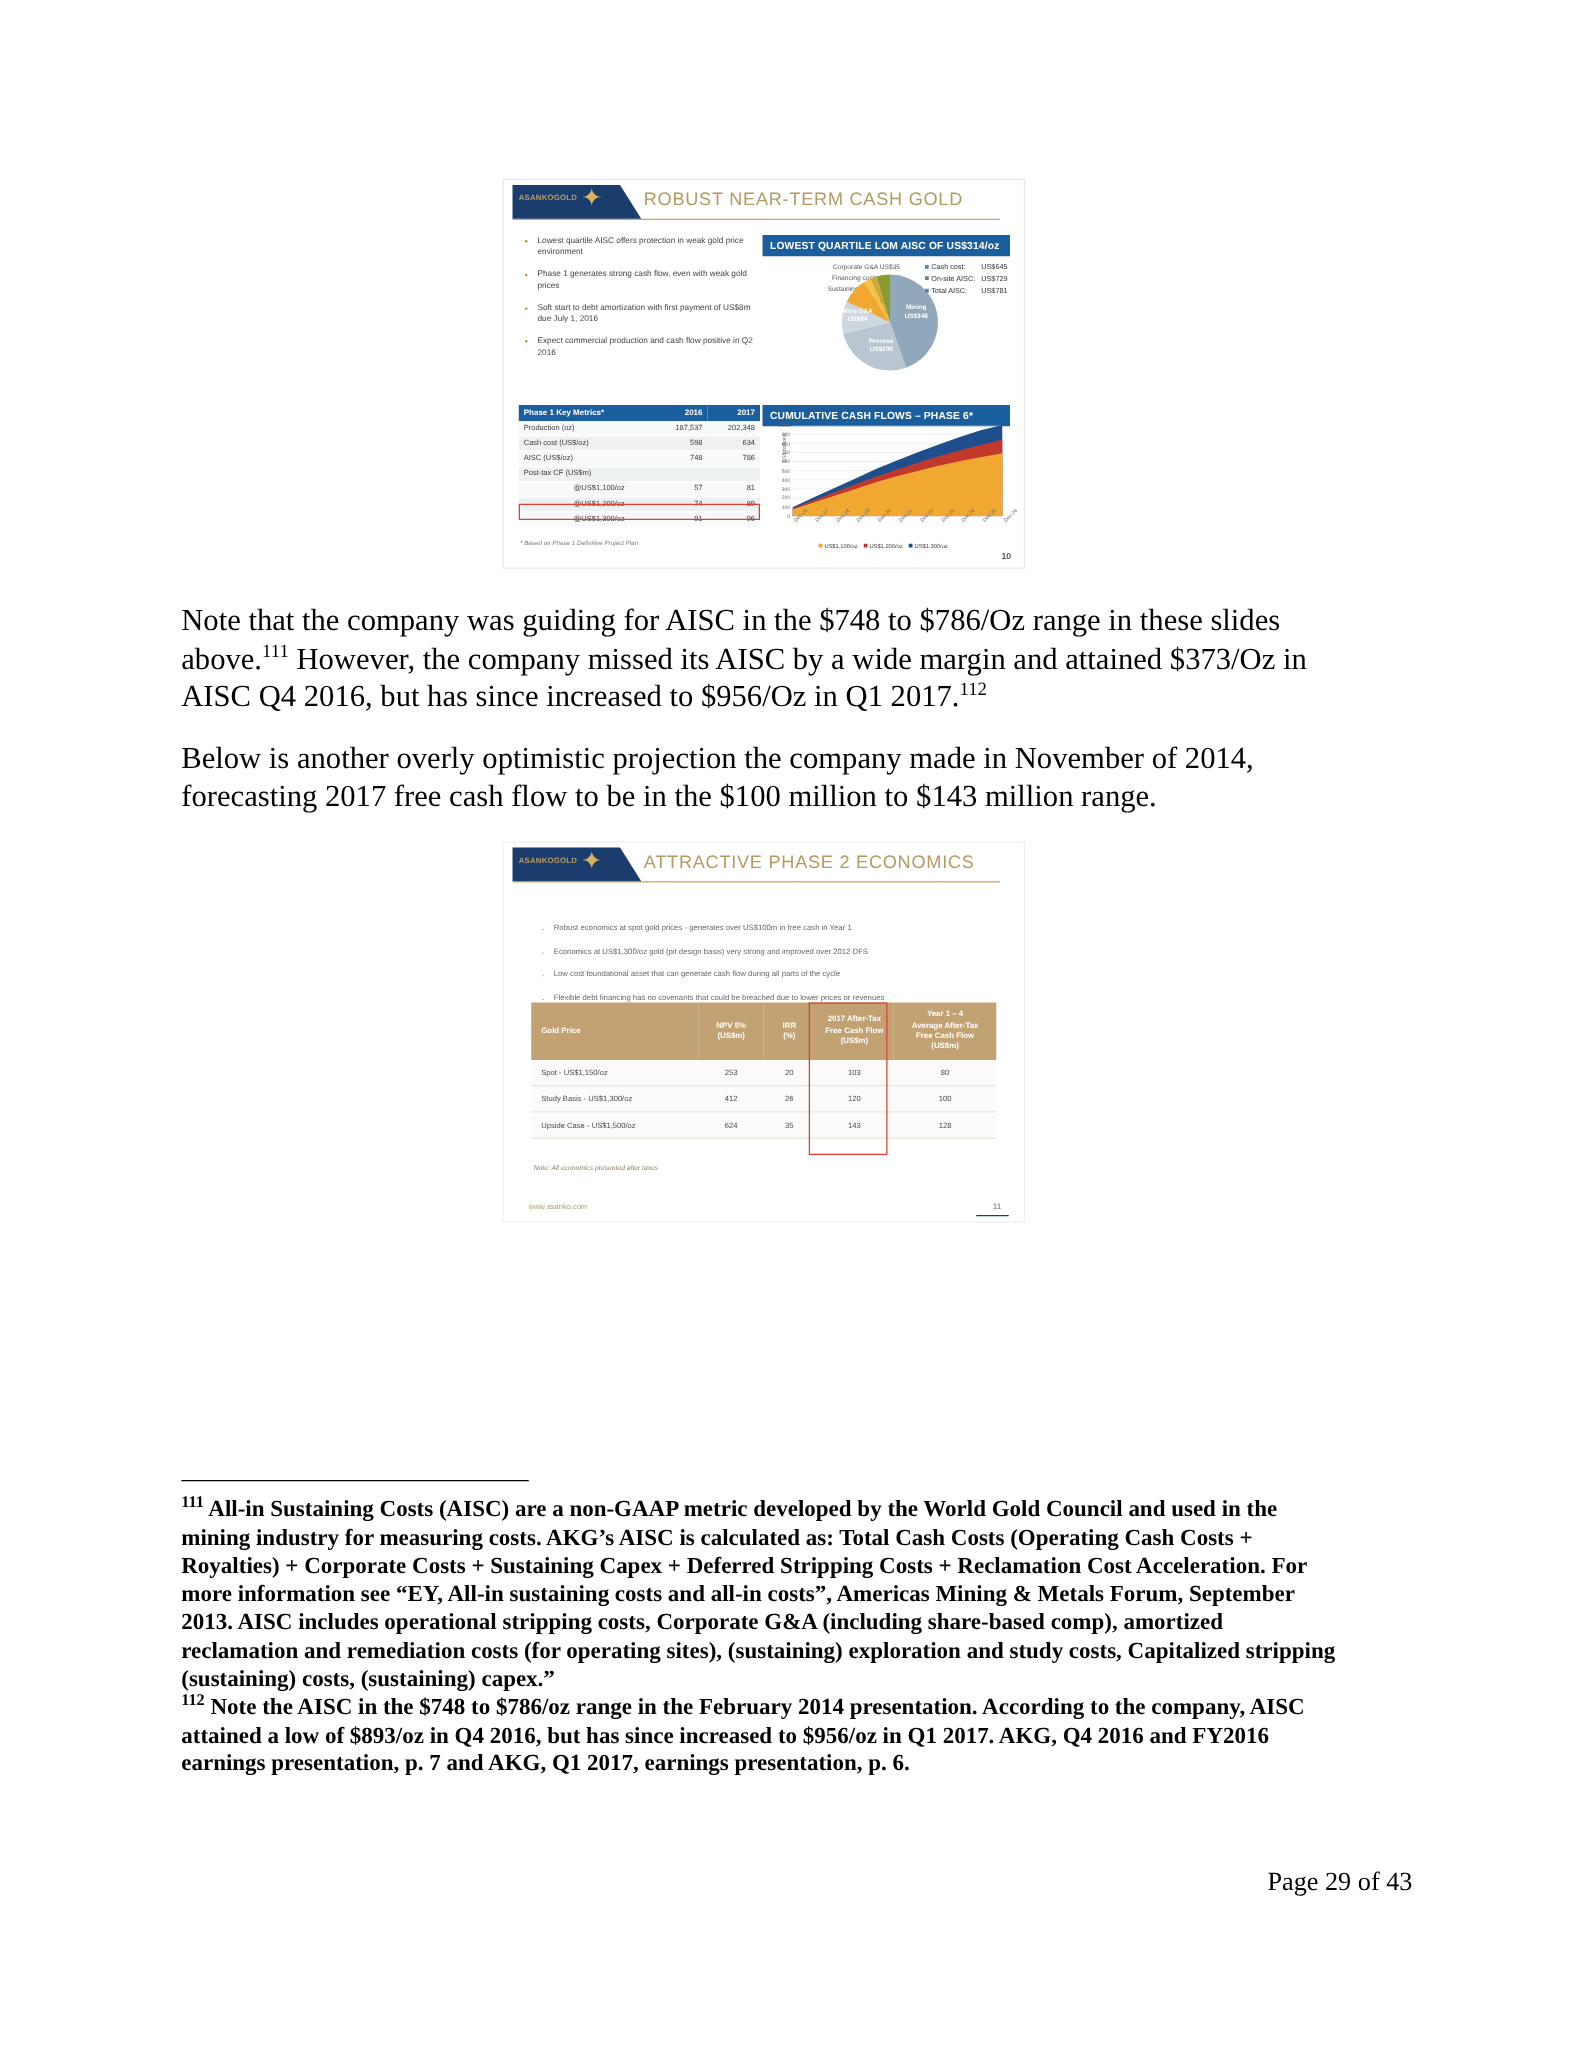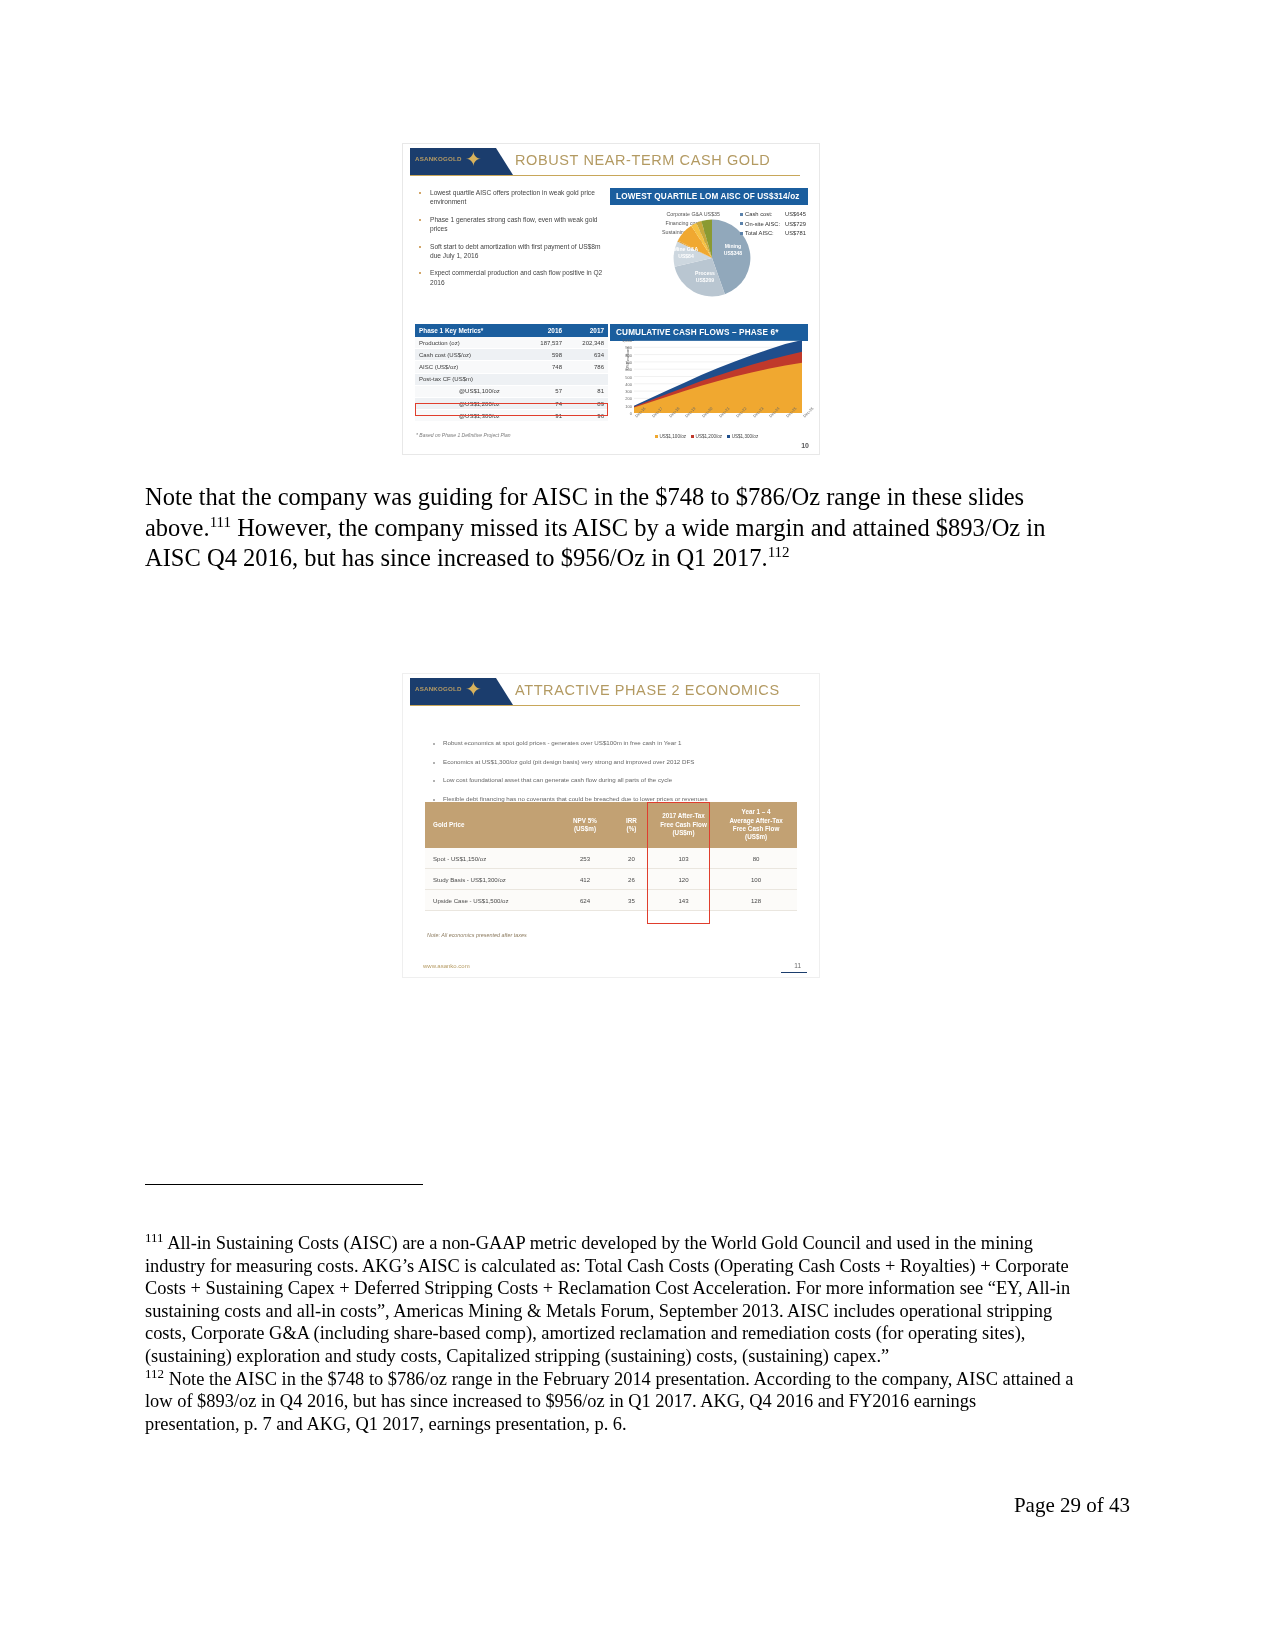--- a/index.html
+++ b/index.html
@@ -393,24 +393,25 @@
   #fn-rule {
     position: absolute;
     left: 145px;
     top: 1184px;
     width: 278px;
     border-top: 1.2px solid #000;
   }
   #footnotes {
     position: absolute;
     left: 145px;
-    top: 1232px;
+    top: 1196px;
     width: 930px;
     font-size: 18.4px;
     line-height: 22.6px;
+    font-weight: bold;
   }
   #footnotes p { margin: 0; text-indent: 0; }
   #footnotes sup {
     font-size: 13px;
     vertical-align: super;
     line-height: 0;
   }
   #page-footer {
     position: absolute;
     right: 145px;
@@ -578,23 +579,26 @@
             <div class="xtick" style="left: 168px;">Dec-26</div>
           </div>
       </div>
       <div class="chart-legend" id="cum-legend"><span class="sq" style="background: rgb(240, 168, 48);"></span><span>US$1,100/oz</span><span class="sq" style="background: rgb(192, 57, 43);"></span><span>US$1,200/oz</span><span class="sq" style="background: rgb(31, 78, 140);"></span><span>US$1,300/oz</span></div>
     </div>
 
     <div class="slide-pagenum">10</div>
   </div>
 
   <div class="body-text" id="para1">
-    <span>Note that the company was guiding for AISC in the $748 to $786/Oz range in these slides above.</span><sup class="fn">111</sup><span>  However, the company missed its AISC by a wide margin and attained $893/Oz in AISC Q4 2016, but has since increased to $956/Oz in Q1 2017.</span><sup class="fn">112</sup>
+    <span>Note that the company was guiding for AISC in the $748 to $786/Oz range in these slides above.</span><sup class="fn">111</sup><span>  However, the company missed its AISC by a wide margin and attained $373/Oz in AISC Q4 2016, but has since increased to $956/Oz in Q1 2017.</span><sup class="fn">112</sup>
   </div>
 
+  <div class="body-text" id="para2">
+    <span>Below is another overly optimistic projection the company made in November of 2014, forecasting 2017 free cash flow to be in the $100 million to $143 million range.</span>
+  </div>
 
   <div class="slide" id="slide2">
 
     <div class="slide-header">
       <div class="hdr-band"></div>
       <div class="hdr-blue"></div>
       <div class="hdr-star">✦</div>
       <div class="hdr-logo"><span>ASANKO</span><span>GOLD</span></div>
       <div class="hdr-title">ATTRACTIVE PHASE 2 ECONOMICS</div>
     </div>

